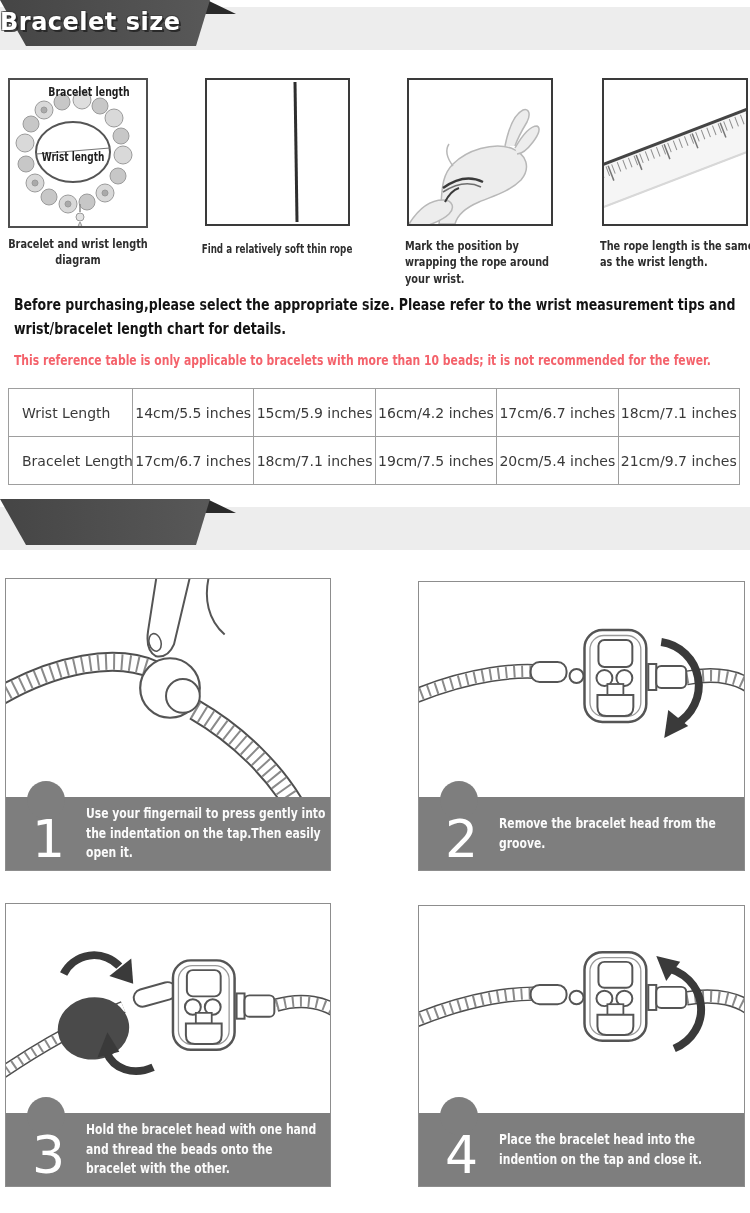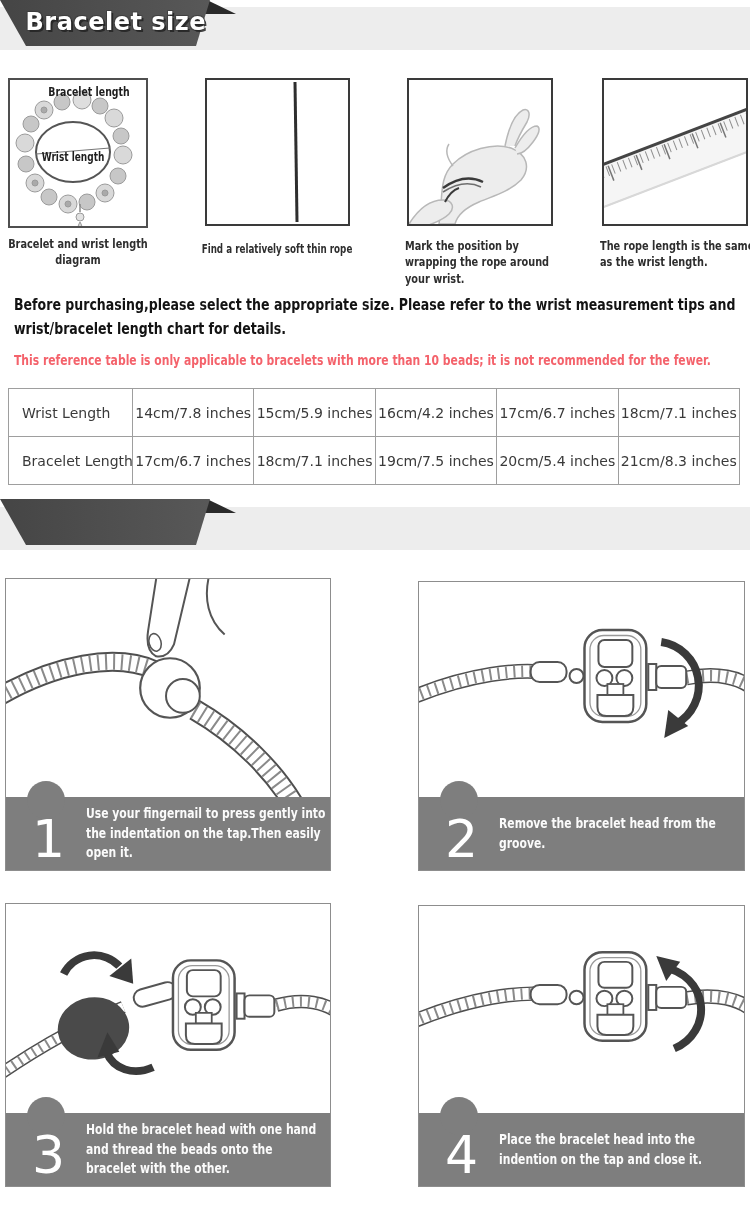--- a/index.html
+++ b/index.html
@@ -3,21 +3,21 @@
 <meta charset="utf-8">
 <style>
   * { margin:0; padding:0; box-sizing:border-box; }
   html,body { background:#fff; }
   body { font-family:"DejaVu Sans","Liberation Sans",sans-serif; }
   .page { position:relative; width:750px; height:1213px; background:#fff; overflow:hidden; }
 
   
   .strip { position:absolute; left:0; width:750px; height:43px; background:#ededed; }
   .ribbon { position:absolute; left:0; width:240px; height:46px; }
-  .ribbon-label { position:absolute; left:0; width:206px; text-align:right;
+  .ribbon-label { position:absolute; left:0; width:206px; text-align:left;
      font-size:24px; font-weight:700; color:#fff; letter-spacing:.5px;
      text-shadow:2px 2px 0 rgba(35,35,35,.85), -1px -1px 0 rgba(60,60,60,.6), 1px -1px 0 rgba(60,60,60,.6), -1px 1px 0 rgba(60,60,60,.6); }
 
   
   .mbox { position:absolute; top:78px; background:#fff; }
   .mbox svg { display:block; width:100%; height:100%; }
   .mcap { position:absolute; font-weight:700; color:#2e2e2e; font-size:12.5px; line-height:1.3; }
   .cond { transform:scaleX(.78); transform-origin:left top; }
   .cond-c { transform:scaleX(.78); transform-origin:center top; }
   .diagram-label { position:absolute; font-weight:700; color:#1d1d1d; text-align:center; }
@@ -151,33 +151,33 @@
   <div class="mcap cond" style="left:405px;top:238px;width:192px">Mark the position by wrapping the rope around your wrist.</div>
   <div class="mcap cond" style="left:600px;top:238px;width:200px">The rope length is the same as the wrist length.</div>
 
   <p class="lead">Before purchasing,please select the appropriate size. Please refer to the wrist measurement tips and wrist/bracelet length chart for details.</p>
   <p class="warning" style="color:#f4626b">This reference table is only applicable to bracelets with more than 10 beads; it is not recommended for the fewer.</p>
 
   <table class="size">
     <tbody>
       <tr>
         <td class="rowhead">Wrist Length</td>
-        <td>14cm/7.8 inches</td>
+        <td>14cm/5.5 inches</td>
         <td>15cm/5.9 inches</td>
         <td>16cm/4.2 inches</td>
         <td>17cm/6.7 inches</td>
         <td>18cm/7.1 inches</td>
       </tr>
       <tr>
         <td class="rowhead">Bracelet Length</td>
         <td>17cm/6.7 inches</td>
         <td>18cm/7.1 inches</td>
         <td>19cm/7.5 inches</td>
         <td>20cm/5.4 inches</td>
-        <td>21cm/8.3 inches</td>
+        <td>21cm/9.7 inches</td>
       </tr>
     </tbody>
   </table>
 
   <div class="strip" style="top:507px"></div>
   <svg class="ribbon" style="top:499px" viewBox="0 0 240 46" preserveAspectRatio="none">
     <polygon points="207,0 236,14 194,14" fill="#2a2a2a"></polygon>
     <polygon points="0,0 210,0 196,46 26,46" fill="url(#ribgrad)"></polygon>
   </svg>
 

